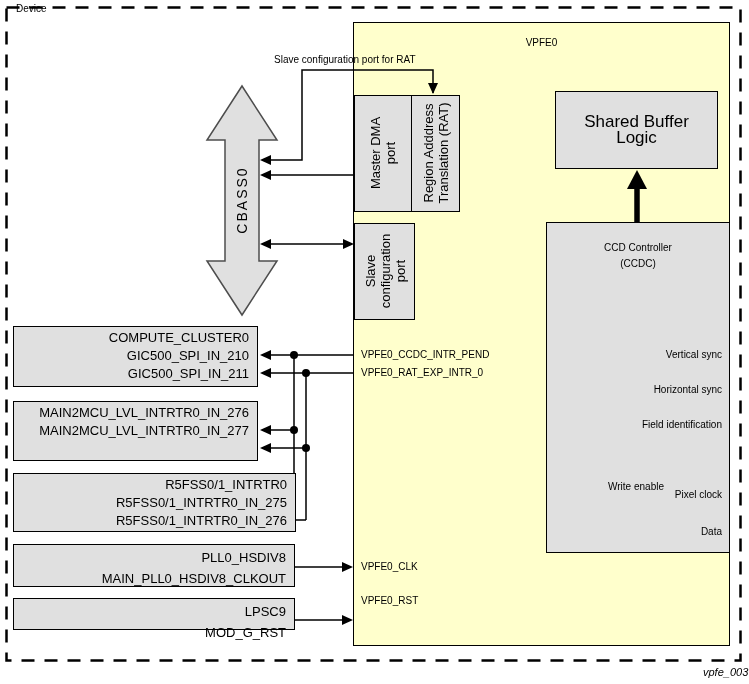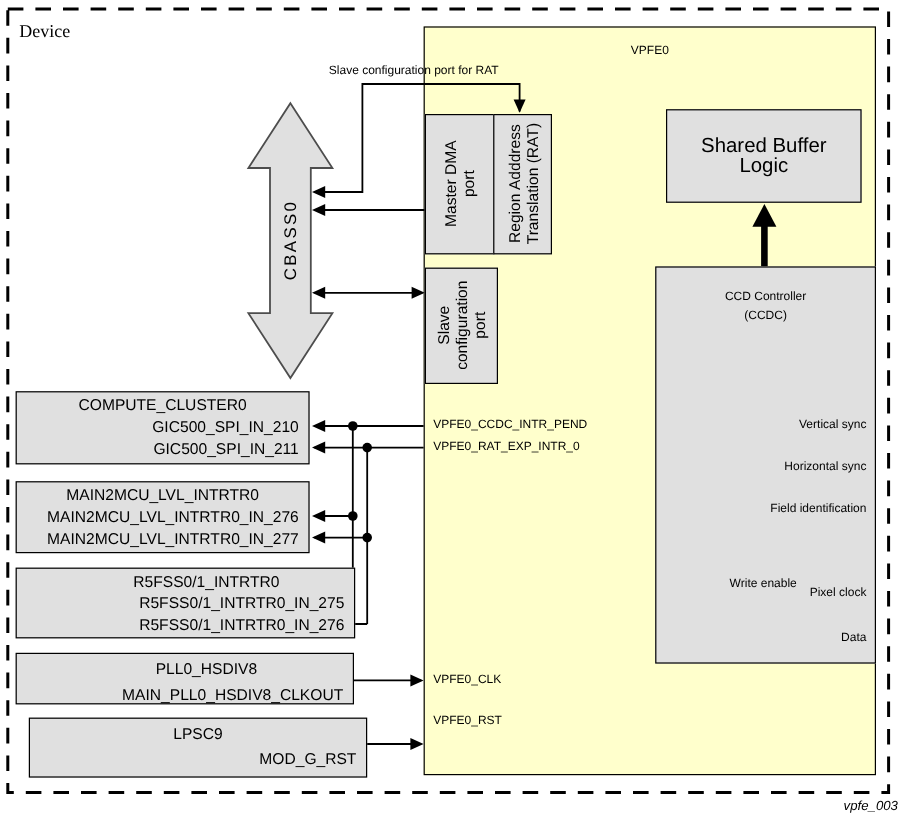--- a/index.html
+++ b/index.html
@@ -15,21 +15,21 @@
   }
   .abs{position:absolute;}
   .txt{font-size:10px;line-height:16px;white-space:nowrap;}
   .pre{white-space:pre-line;}
   .module-box{background:var(--module);border:1.5px solid #000;box-sizing:border-box;}
   .gray-box{background:var(--block);border:1.5px solid #000;box-sizing:border-box;}
   .io-box{background:var(--block);border:1.5px solid #000;box-sizing:border-box;
           padding:2px 8px 0 8px;font-size:13px;}
   .io-box.lh18 div{line-height:18px;}
   .io-box.lh21 div{line-height:21px;}
-  .io-title{text-align:center;white-space:nowrap;}
+  .io-title{text-align:right;white-space:nowrap;}
   .io-row{text-align:right;white-space:nowrap;}
   .rot{position:absolute;transform:translate(-50%,-50%) rotate(-90deg);
        text-align:center;font-size:13px;line-height:15px;white-space:pre-line;}
   .center-flex{display:flex;align-items:center;justify-content:center;text-align:center;
                font-size:17px;line-height:16px;}
   .wires{left:0;top:0;pointer-events:none;}
   .wire{fill:none;stroke:var(--wire);stroke-width:1.5;}
   .thick{stroke-width:5.5;}
   .ah{fill:var(--wire);stroke:none;}
   .dot{fill:var(--wire);stroke:none;}
@@ -88,21 +88,21 @@
     <g>
       <path class="wire" d="M295,620 H351"></path>
       <polygon class="ah" points="353,620 342,615 342,625"></polygon>
     </g>
     <g>
       <path class="wire thick" d="M637,222 V187"></path>
       <polygon class="ah" points="637,170 627,189 647,189"></polygon>
     </g>
   </svg>
 
-  <div class="abs txt z3" style="left:16px;top:19px;font-size:15px;font-family:Liberation Serif, serif;">Device</div>
+  <div class="abs txt z3" style="left:16px;top:1px;font-size:10px;">Device</div>
 
   <div class="abs txt z3" style="left:353px;top:35px;width:377px;text-align:center;">VPFE0</div>
 
   <div class="abs txt z3" style="left:274px;top:52px;">Slave configuration port for RAT</div>
 
   <div class="abs gray-box z3" style="left:354px;top:95px;width:58px;height:117px;"></div>
   <div class="rot z3" style="left:383px;top:153px;">Master DMA
 port</div>
 
   <div class="abs gray-box z3" style="left:411px;top:95px;width:49px;height:117px;"></div>
@@ -132,36 +132,35 @@
   <div class="abs txt z3" style="left:361px;top:558px;line-height:18px;">VPFE0_CLK</div>
   <div class="abs txt z3" style="left:361px;top:592px;line-height:18px;">VPFE0_RST</div>
 
   <div class="abs io-box lh18 z3" style="left:13px;top:326px;width:245px;height:61px;">
     <div class="io-title">COMPUTE_CLUSTER0</div>
     <div class="io-row">GIC500_SPI_IN_210</div>
     <div class="io-row">GIC500_SPI_IN_211</div>
   </div>
 
   <div class="abs io-box lh18 z3" style="left:13px;top:401px;width:245px;height:60px;">
-    <div class="io-title">MAIN2MCU_LVL_INTRTR0</div>
     <div class="io-row">MAIN2MCU_LVL_INTRTR0_IN_276</div>
     <div class="io-row">MAIN2MCU_LVL_INTRTR0_IN_277</div>
   </div>
 
   <div class="abs io-box lh18 z3" style="left:13px;top:473px;width:283px;height:59px;padding-left:43px;">
     <div class="io-title">R5FSS0/1_INTRTR0</div>
     <div class="io-row">R5FSS0/1_INTRTR0_IN_275</div>
     <div class="io-row">R5FSS0/1_INTRTR0_IN_276</div>
   </div>
 
   <div class="abs io-box lh21 z3" style="left:13px;top:544px;width:282px;height:43px;padding-left:44px;">
     <div class="io-title">PLL0_HSDIV8</div>
     <div class="io-row">MAIN_PLL0_HSDIV8_CLKOUT</div>
   </div>
 
-  <div class="abs io-box lh21 z3" style="left:24px;top:598px;width:282px;height:50px;">
+  <div class="abs io-box lh21 z3" style="left:13px;top:598px;width:282px;height:32px;">
     <div class="io-title">LPSC9</div>
     <div class="io-row">MOD_G_RST</div>
   </div>
 
   <div class="abs watermark z3" style="left:703px;top:666px;">vpfe_003</div>
 
 </div>
 
 </body></html>

